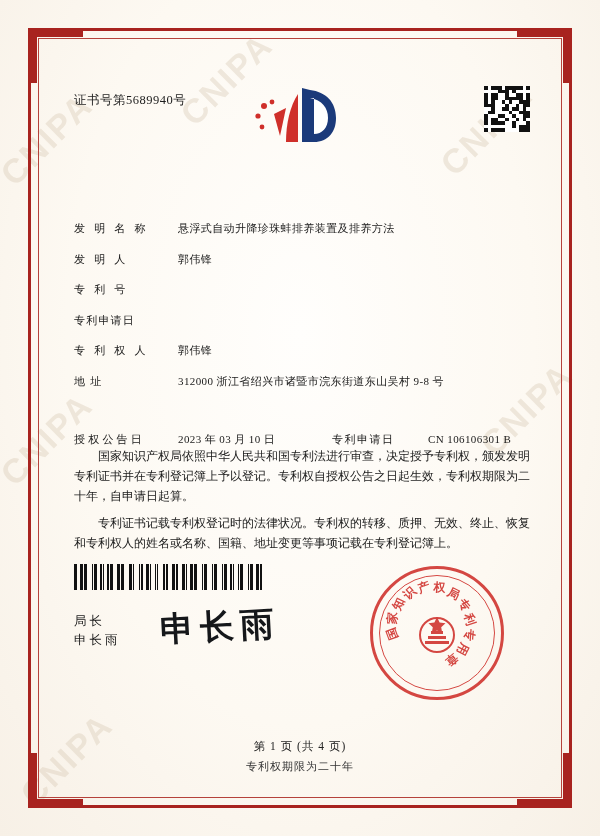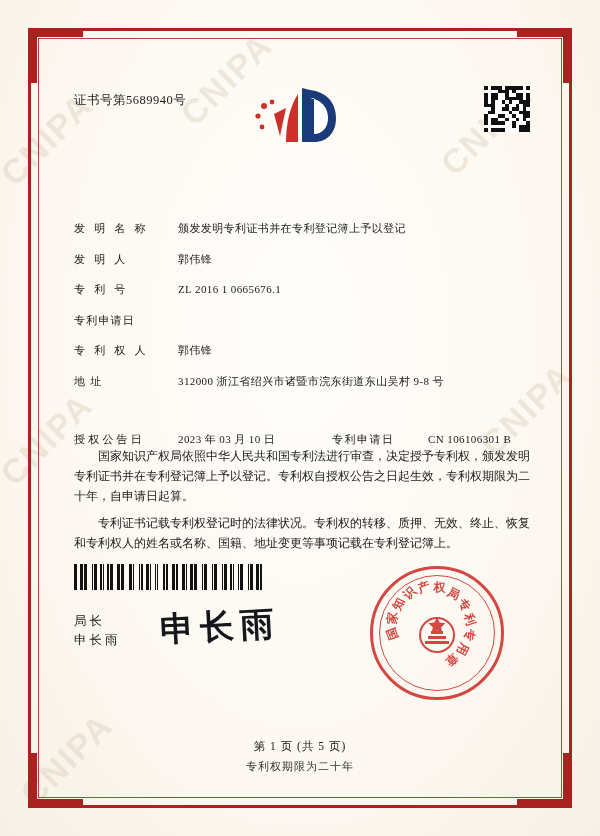--- a/index.html
+++ b/index.html
@@ -361,29 +361,28 @@
         <circle cx="18" cy="32" r="2.6"></circle>
         <circle cx="22" cy="43" r="2.4"></circle>
         <circle cx="32" cy="18" r="2.4"></circle>
       </g>
     </svg>
 
 
     <div class="fields">
       <div class="row">
         <div class="lbl">发 明 名 称</div>
-        <div class="val">颁发发明专利证书并在专利登记簿上予以登记</div>
+        <div class="val">悬浮式自动升降珍珠蚌排养装置及排养方法</div>
       </div>
       <div class="row">
         <div class="lbl">发 明 人</div>
         <div class="val">郭伟锋</div>
       </div>
       <div class="row">
         <div class="lbl">专 利 号</div>
-        <div class="val">ZL 2016 1 0665676.1</div>
       </div>
       <div class="row">
         <div class="lbl tight">专利申请日</div>
       </div>
       <div class="row">
         <div class="lbl">专 利 权 人</div>
         <div class="val">郭伟锋</div>
       </div>
       <div class="row">
         <div class="lbl tight">地          址</div>
@@ -495,17 +494,17 @@
         </div>
       <svg class="emblem" viewBox="0 0 60 60">
         <circle cx="30" cy="32" r="17" fill="none" stroke="#cf2f2a" stroke-width="2"></circle>
         <path d="M30 14 l2.6 5.4 5.9.8-4.3 4.1 1.1 5.9L30 27.4l-5.3 2.8 1.1-5.9-4.3-4.1 5.9-.8z" fill="#cf2f2a"></path>
         <rect x="18" y="38" width="24" height="3" fill="#cf2f2a"></rect>
         <rect x="21" y="33" width="18" height="3" fill="#cf2f2a"></rect>
         <rect x="24" y="28" width="12" height="3" fill="#cf2f2a"></rect>
       </svg>
     </div>
 
-    <div class="page-num">第 1 页 (共 5 页)</div>
+    <div class="page-num">第 1 页 (共 4 页)</div>
     <div class="footer-note">专利权期限为二十年</div>
 
   </div>
 </div>
 
 </body></html>

